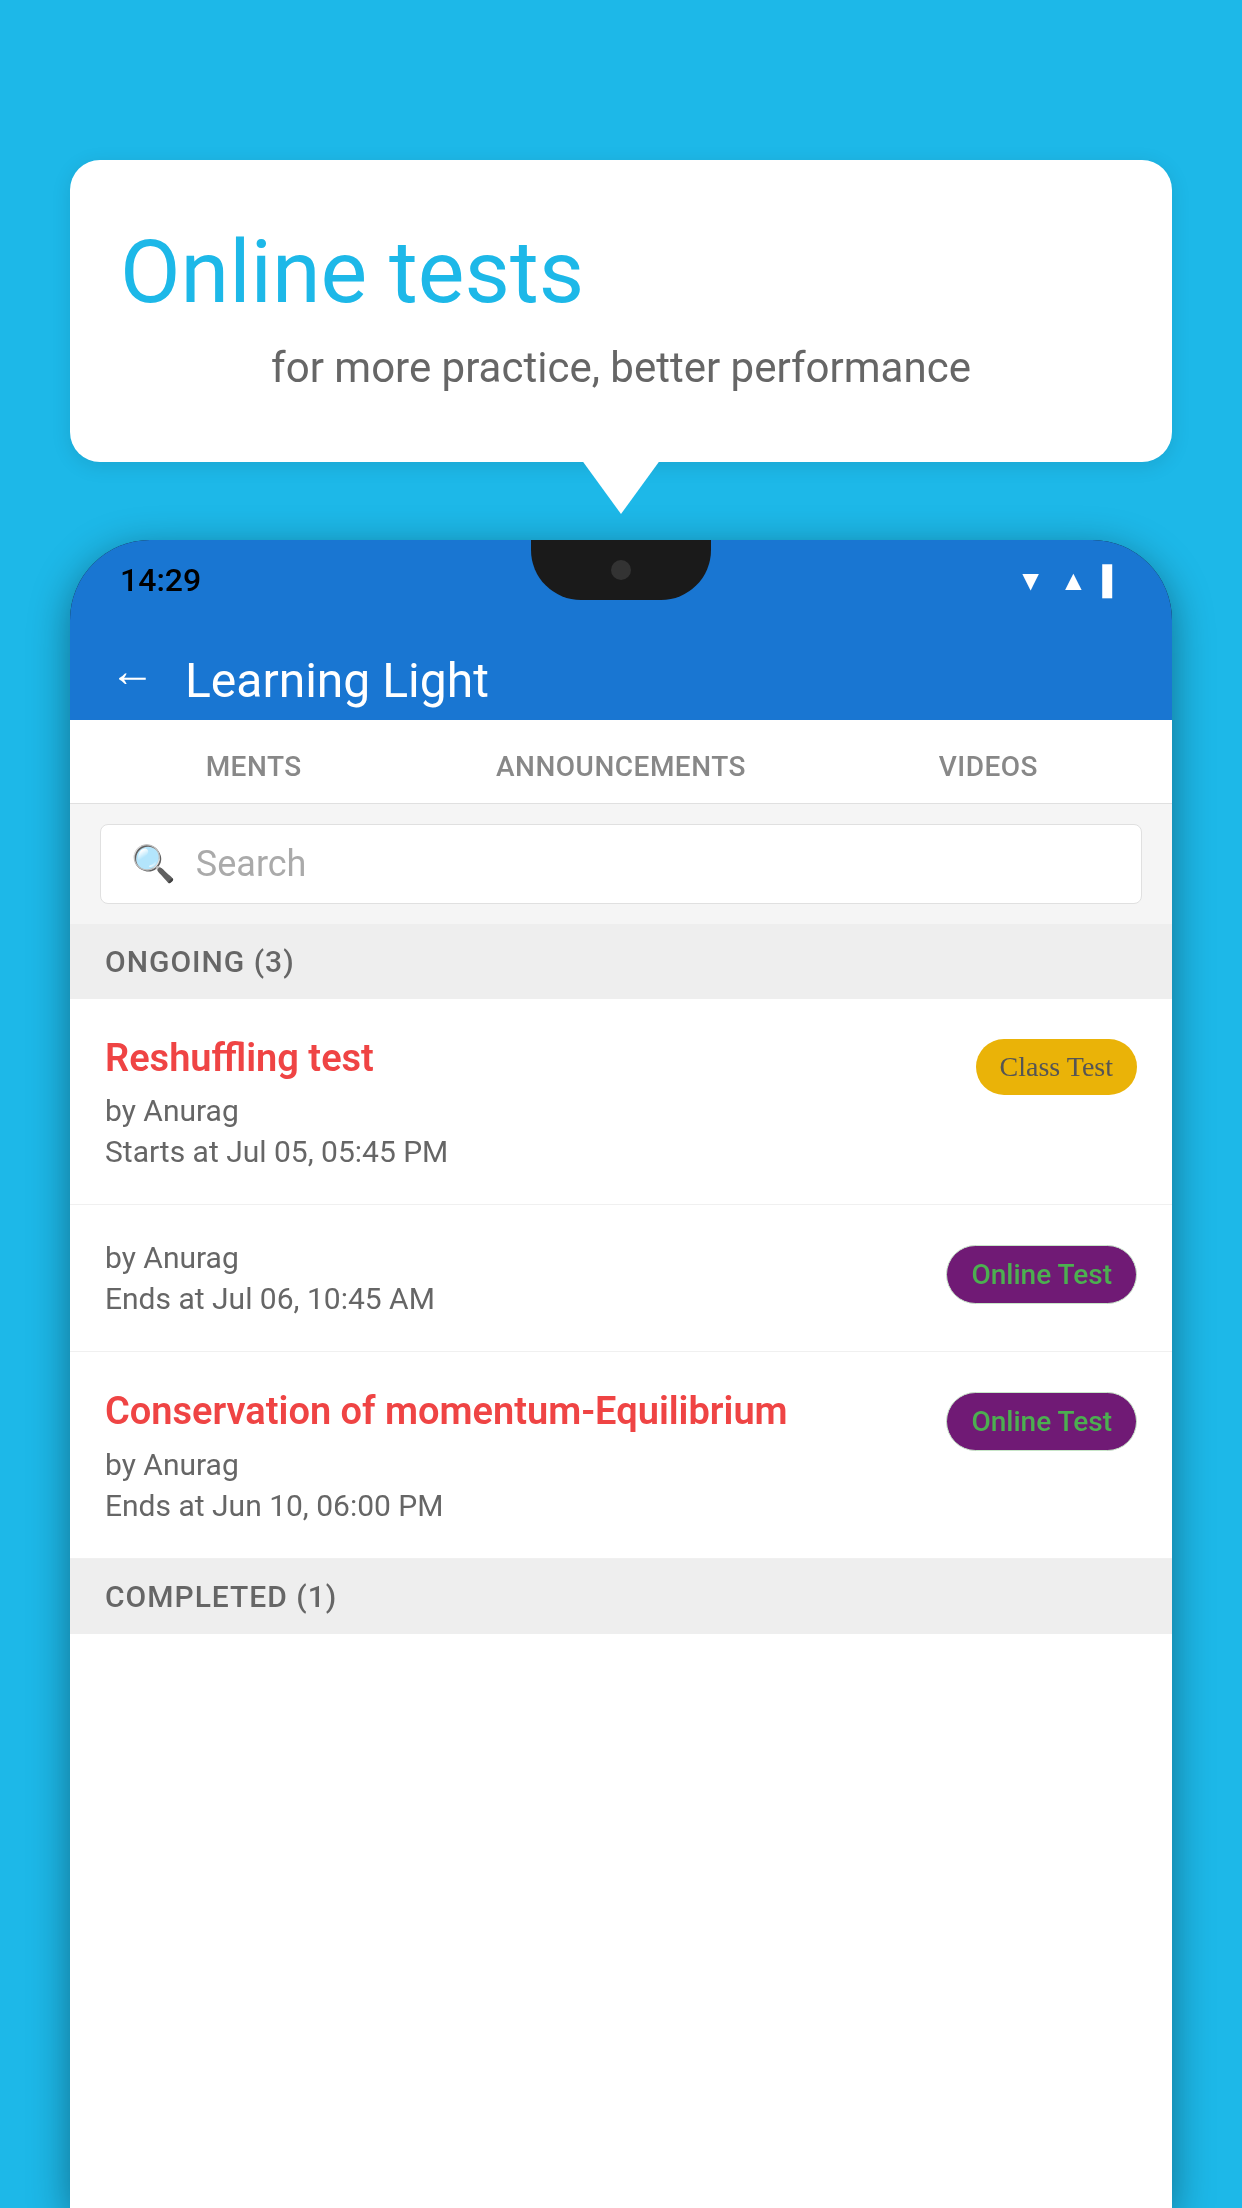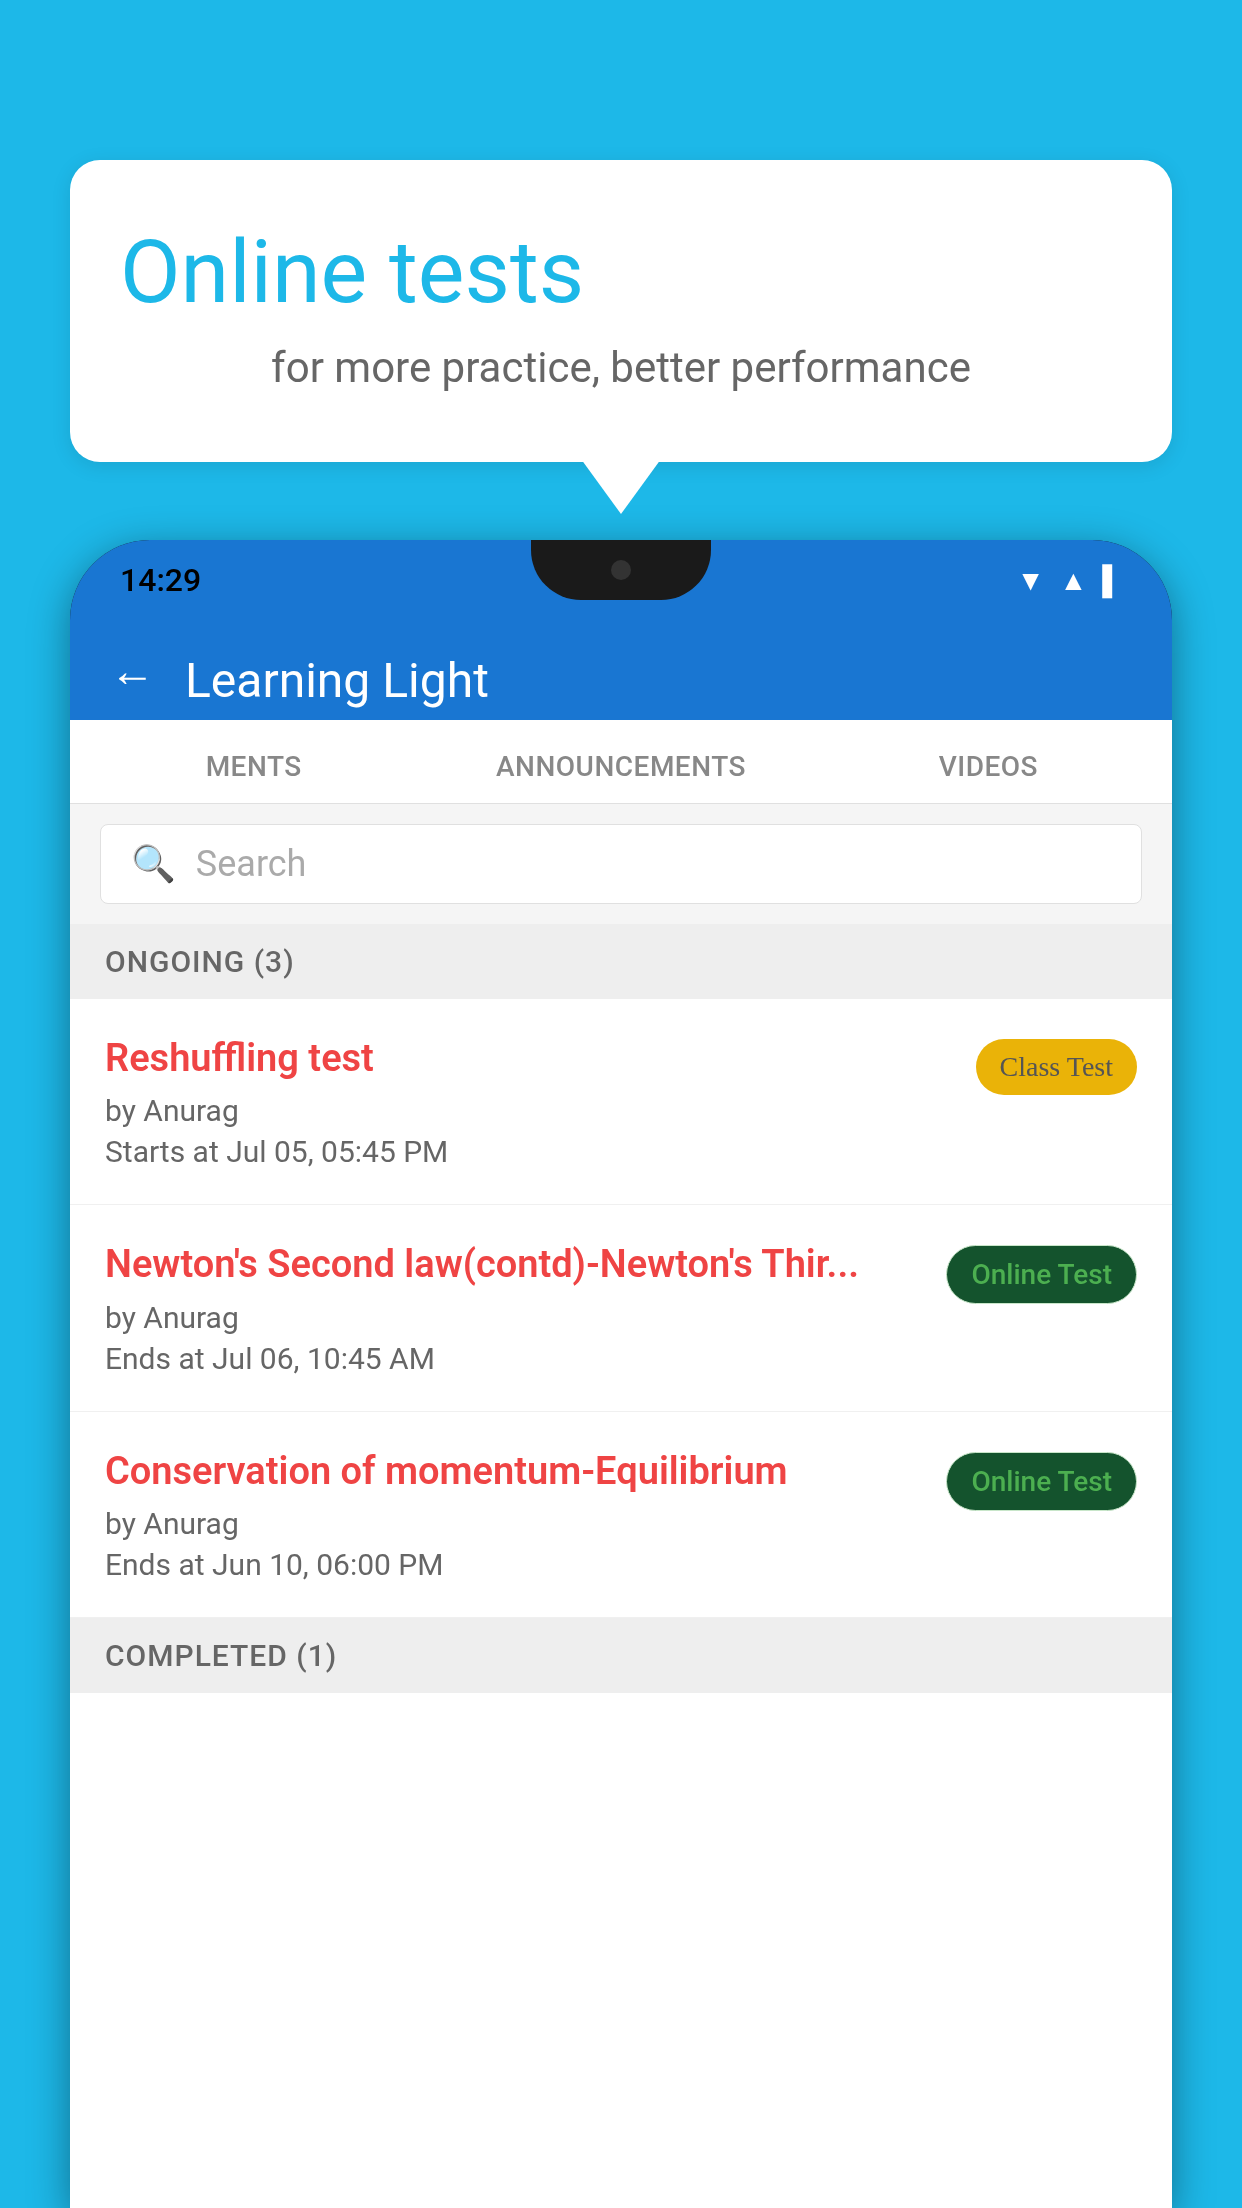--- a/index.html
+++ b/index.html
@@ -235,21 +235,21 @@
       white-space: nowrap;
       margin-top: 5px;
       flex-shrink: 0;
     }
     .badge-class {
       background: #eab308;
       color: #555;
       font-family: Liberation Serif, serif;
     }
     .badge-online {
-      background: #14532d;
+      background: #701a75;
       color: #4caf50;
       border: 1px solid #c8e6c9;
     }
 
     .phone-inner {
       background: white;
       overflow: hidden;
       border-radius: 0;
       height: calc(100% - 80px);
     }
@@ -302,21 +302,20 @@
       <div class="test-info">
         <div class="test-name">Reshuffling test</div>
         <div class="test-by">by Anurag</div>
         <div class="test-date">Starts at  Jul 05, 05:45 PM</div>
       </div>
       <div class="test-badge badge-class">Class Test</div>
     </div>
 
     <div class="test-item">
       <div class="test-info">
-        <div class="test-name">Newton's Second law(contd)-Newton's Thir...</div>
         <div class="test-by">by Anurag</div>
         <div class="test-date">Ends at  Jul 06, 10:45 AM</div>
       </div>
       <div class="test-badge badge-online">Online Test</div>
     </div>
 
     <div class="test-item">
       <div class="test-info">
         <div class="test-name">Conservation of momentum-Equilibrium</div>
         <div class="test-by">by Anurag</div>

